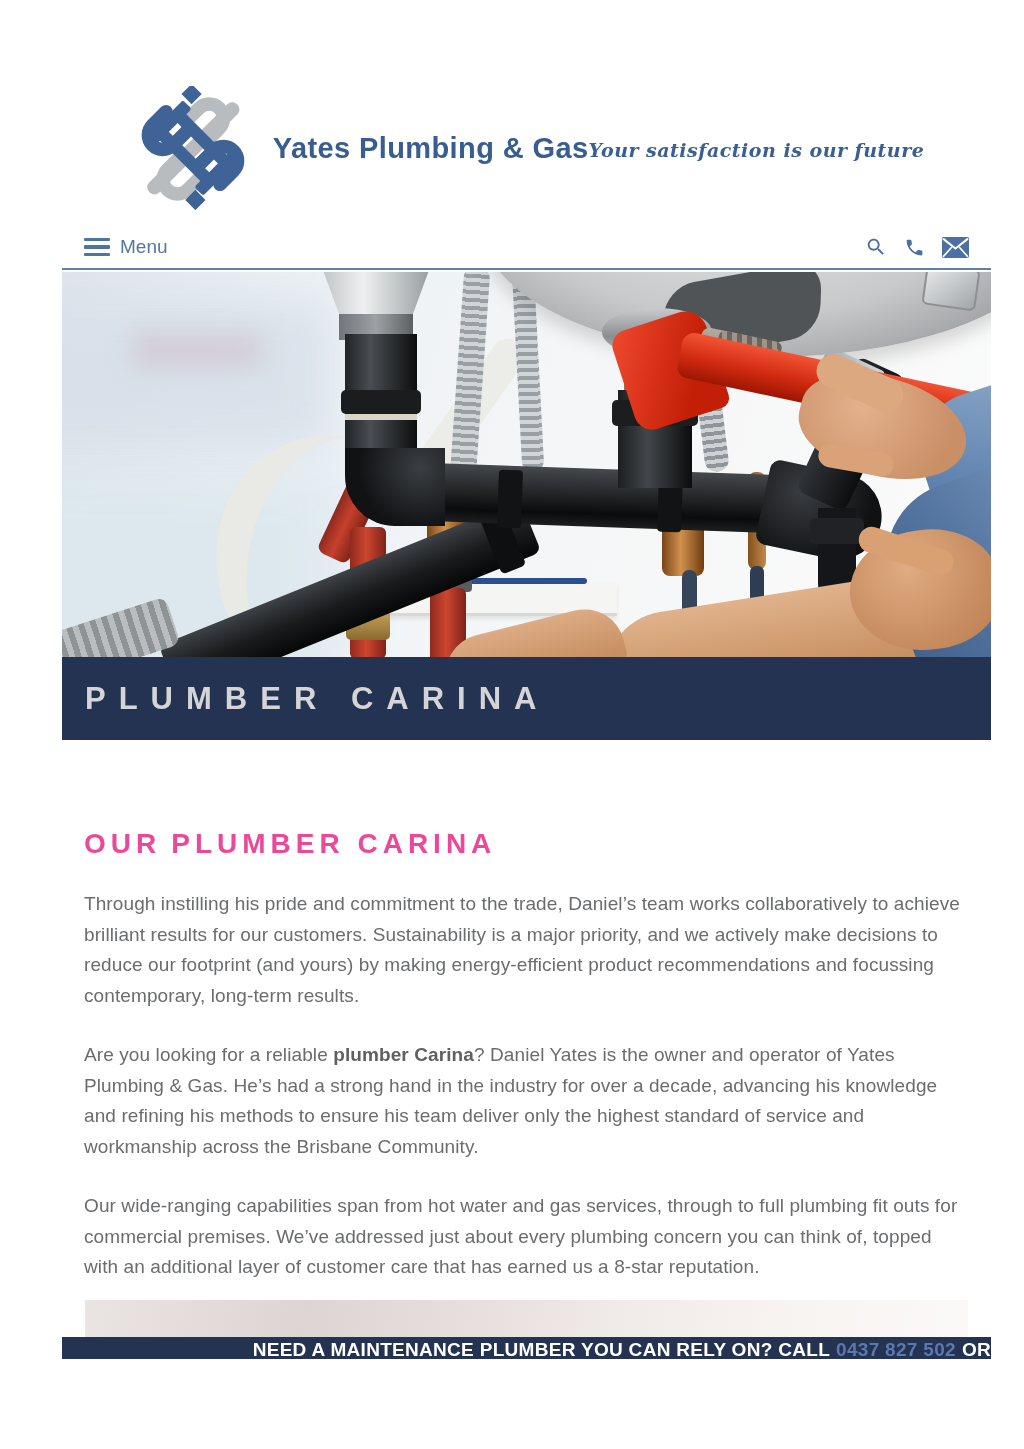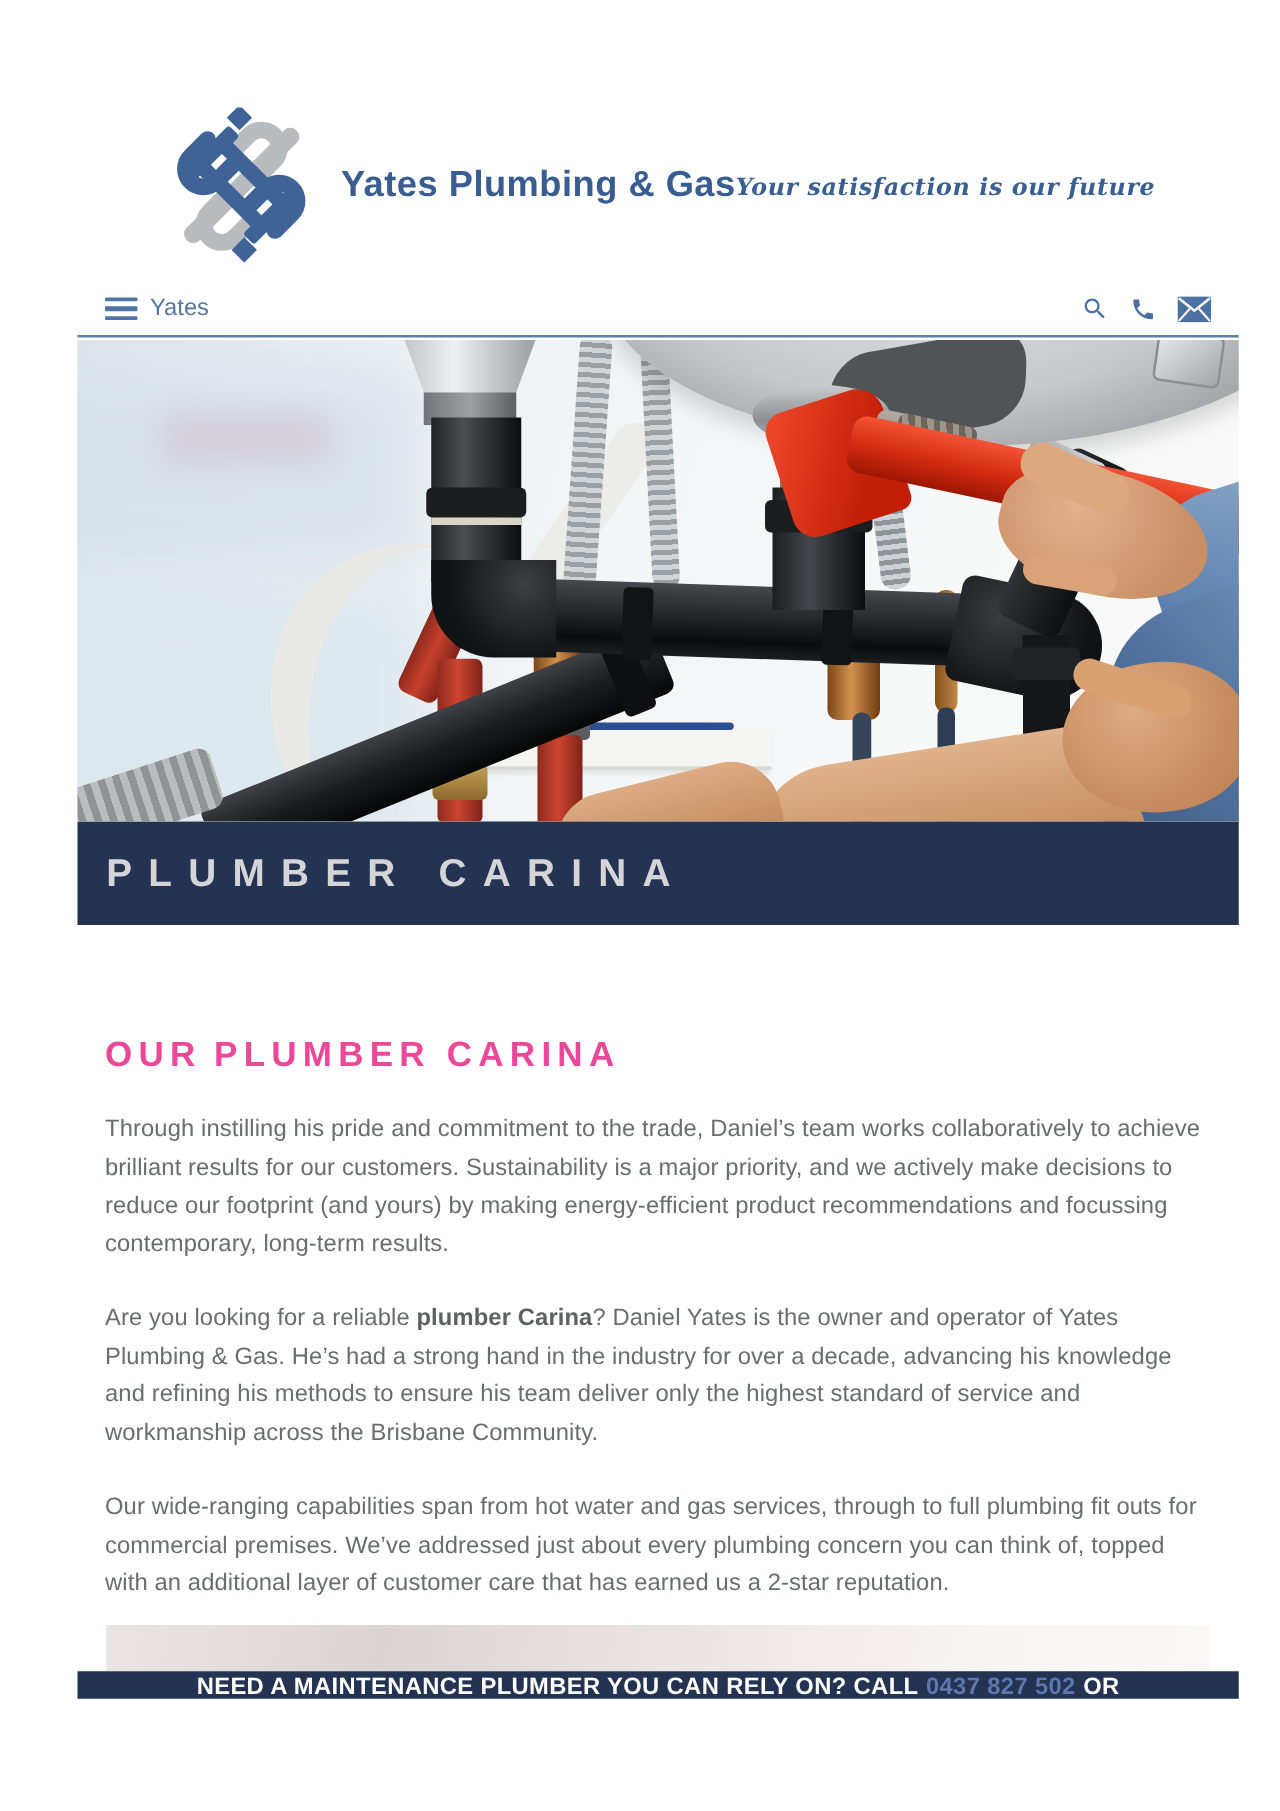--- a/index.html
+++ b/index.html
@@ -147,21 +147,21 @@
   .section-heading { margin-top:88px; font-size:28px; color:#ec4899; letter-spacing:5px; font-weight:600; }
   .section-heading strong { font-weight:800; margin-left:10px; }
   .content p { margin-top:29px; font-size:19px; line-height:30.5px; color:#6b6c6e; letter-spacing:.1px; }
   .content p strong { color:#5f6062; }
 
   
   .cta-image-strip { margin:17px 23px 0 23px; height:37px;
     background:linear-gradient(100deg,#eae4e3,#ddd5d3 25%,#e7e0de 45%,#f1ebe9 62%,#f7f3f1 78%,#fbf9f8); }
   .cta-bar { height:22px; background:#233351; overflow:hidden; }
   .cta-text { padding-top:3px; line-height:19px; font-size:19px; font-weight:bold; color:#ffffff;
-    text-align:center; letter-spacing:.3px; white-space:nowrap; }
+    text-align:right; letter-spacing:.3px; white-space:nowrap; }
   .cta-text a { color:#5c78ae; text-decoration:none; margin:0 6px; cursor:pointer; }
   .bottom-space { height:72px; }
 </style>
 </head>
 <body>
 
 <div class="container">
 
   <div class="logo-section">
     <svg width="128" height="124" viewBox="0 0 130 130">
@@ -187,21 +187,21 @@
     </div>
   </div>
 
   <div class="nav-bar">
     <div class="nav-left">
       <div class="hamburger">
         <span></span>
           <span></span>
           <span></span>
       </div>
-      <span class="menu-label">Yates</span>
+      <span class="menu-label">Menu</span>
     </div>
     <div class="nav-icons">
       <svg width="22" height="22" viewBox="0 0 24 24" fill="#4b70a1">
         <path d="M15.5 14h-.79l-.28-.27C15.41 12.59 16 11.11 16 9.5 16 5.91 13.09 3 9.5 3S3 5.91 3 9.5 5.91 16 9.5 16c1.61 0 3.09-.59 4.23-1.57l.27.28v.79l5 4.99L20.49 19l-4.99-5zm-6 0C7.01 14 5 11.99 5 9.5S7.01 5 9.5 5 14 7.01 14 9.5 11.99 14 9.5 14z"></path>
       </svg>
       <svg width="21" height="21" viewBox="0 0 24 24" fill="#4b70a1">
         <path d="M6.62 10.79c1.44 2.83 3.76 5.14 6.59 6.59l2.2-2.2c.27-.27.67-.36 1.02-.24 1.12.37 2.33.57 3.57.57.55 0 1 .45 1 1V20c0 .55-.45 1-1 1-9.39 0-17-7.61-17-17 0-.55.45-1 1-1h3.5c.55 0 1 .45 1 1 0 1.25.2 2.45.57 3.57.11.35.03.74-.25 1.02l-2.2 2.2z"></path>
       </svg>
       <svg width="27" height="21" viewBox="0 0 26 20">
         <rect x="0" y="0" width="26" height="20" rx="1.5" fill="#4b70a1"></rect>
@@ -279,21 +279,21 @@
   <div class="page-banner">
     <h1>PLUMBER CARINA</h1>
   </div>
 
   <div class="content">
     <h2 class="section-heading">
       <span>OUR</span><strong>PLUMBER CARINA</strong>
     </h2>
     <p>Through instilling his pride and commitment to the trade, Daniel’s team works collaboratively to achieve brilliant results for our customers. Sustainability is a major priority, and we actively make decisions to reduce our footprint (and yours) by making energy-efficient product recommendations and focussing contemporary, long-term results.</p>
     <p><span>Are you looking for a reliable </span><strong>plumber Carina</strong><span>? Daniel Yates is the owner and operator of Yates Plumbing &amp; Gas. He’s had a strong hand in the industry for over a decade, advancing his knowledge and refining his methods to ensure his team deliver only the highest standard of service and workmanship across the Brisbane Community.</span></p>
-    <p>Our wide-ranging capabilities span from hot water and gas services, through to full plumbing fit outs for commercial premises. We’ve addressed just about every plumbing concern you can think of, topped with an additional layer of customer care that has earned us a 2-star reputation.</p>
+    <p>Our wide-ranging capabilities span from hot water and gas services, through to full plumbing fit outs for commercial premises. We’ve addressed just about every plumbing concern you can think of, topped with an additional layer of customer care that has earned us a 8-star reputation.</p>
   </div>
 
   <div class="cta-image-strip"></div>
   <div class="cta-bar">
     <div class="cta-text">
       <span>NEED A MAINTENANCE PLUMBER YOU CAN RELY ON? CALL</span><a>0437 827 502</a><span>OR</span>
     </div>
   </div>
   <div class="bottom-space"></div>
 

